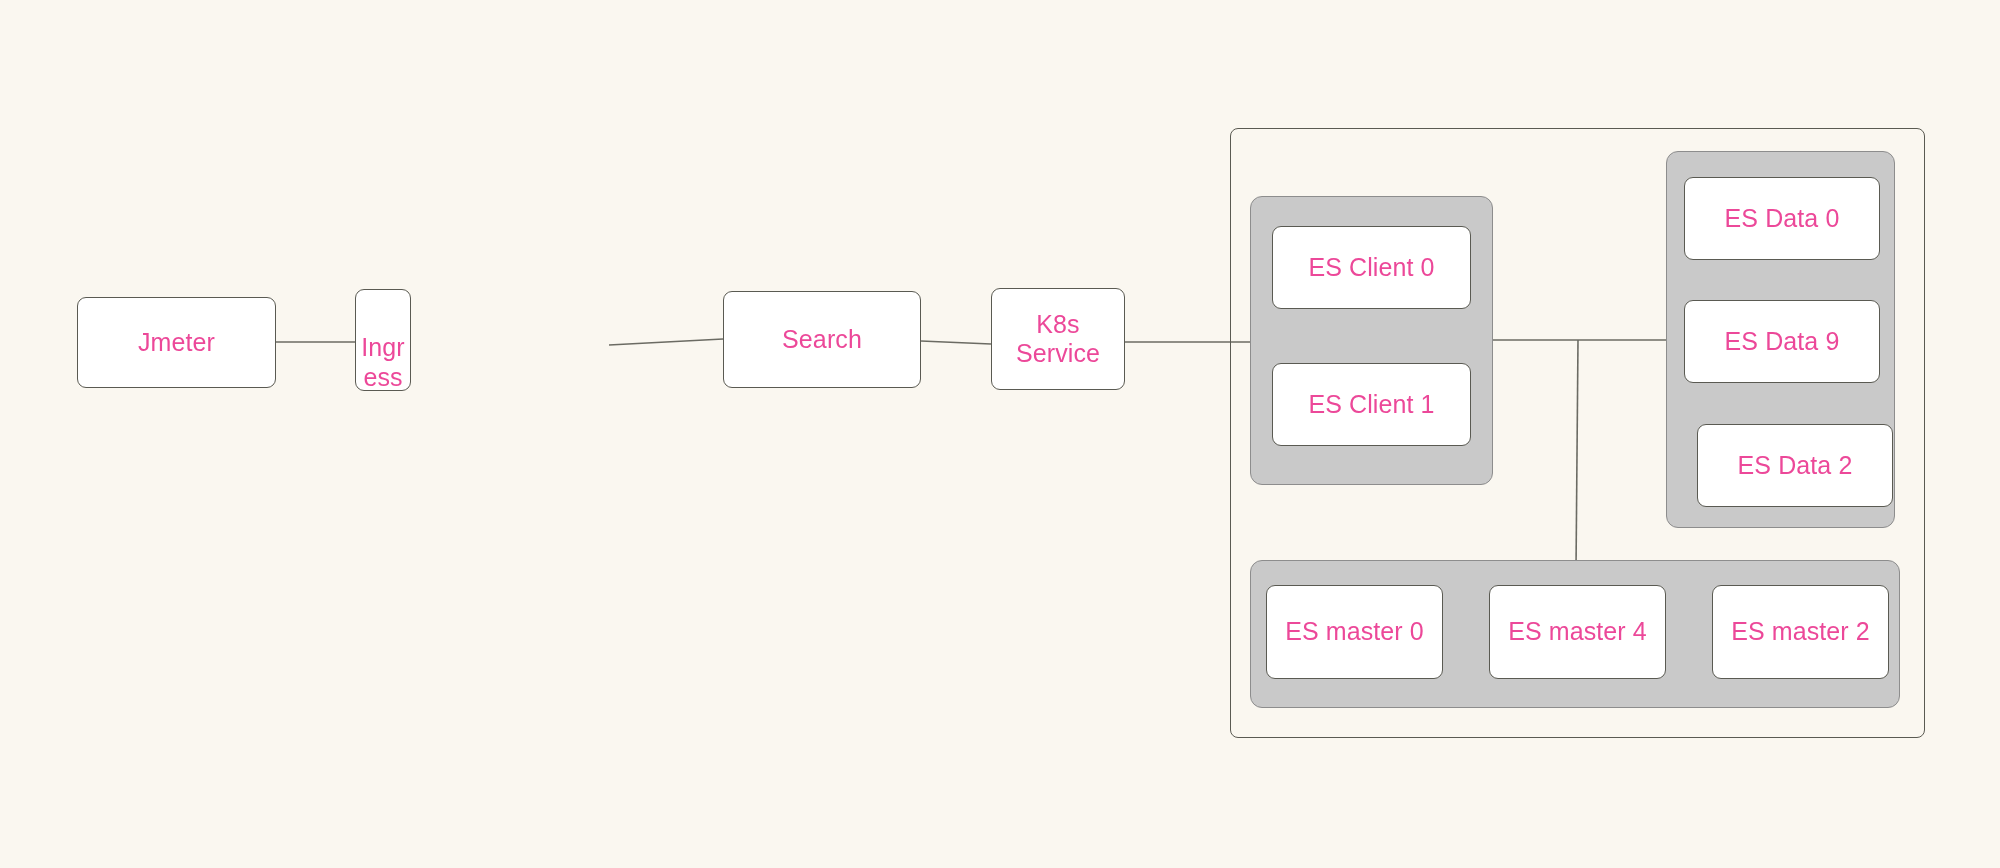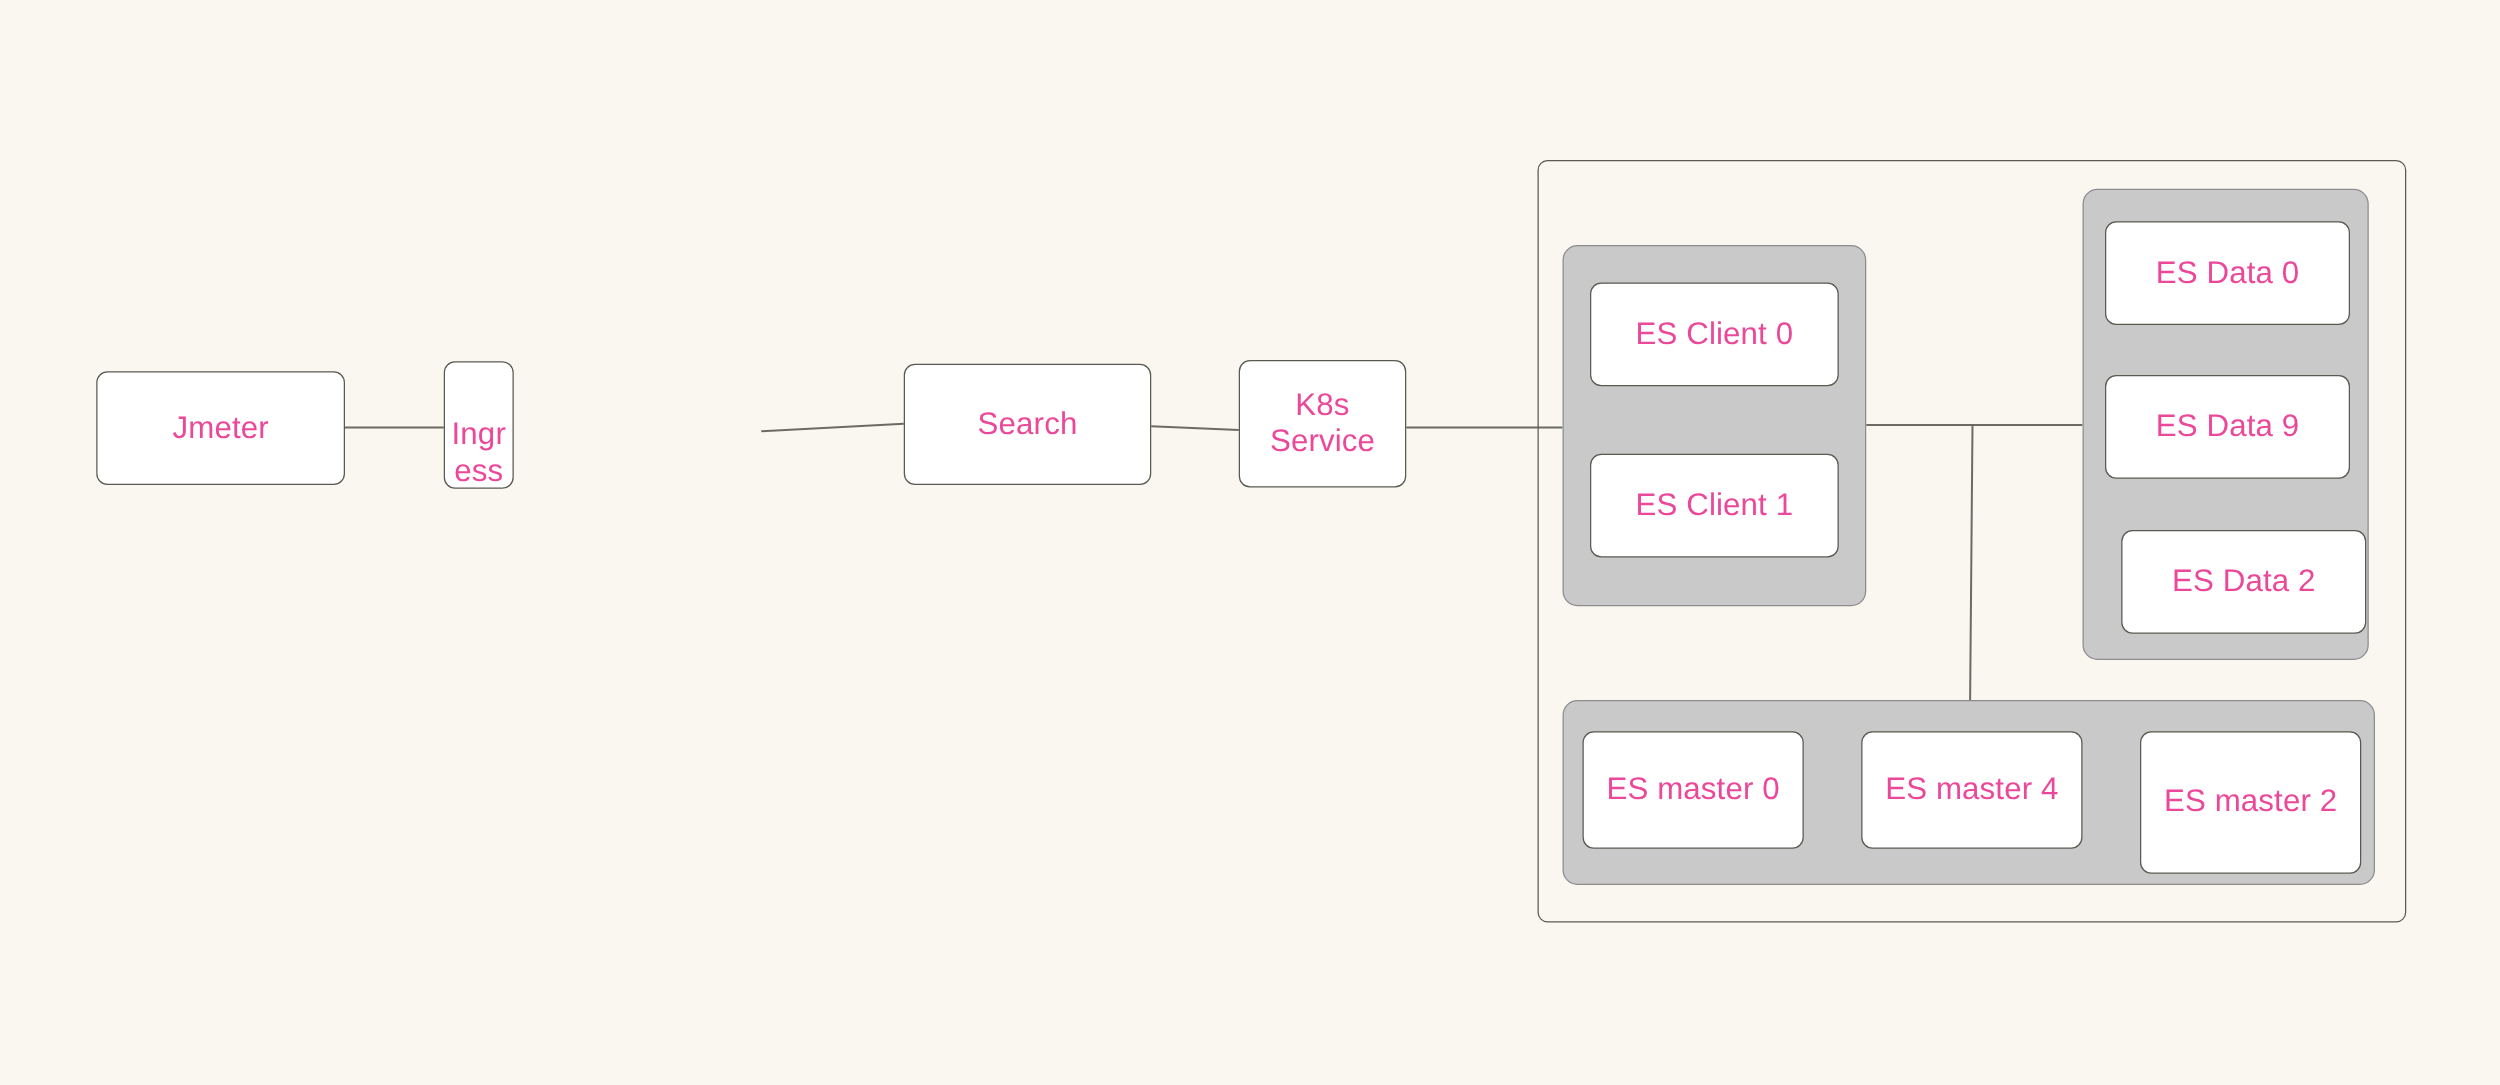--- a/index.html
+++ b/index.html
@@ -140,17 +140,17 @@
   </div>
 
   <div class="group" style="left:1250px; top:560px; width:650px; height:148px;">
   </div>
   <div class="node" style="left:1266px; top:585px; width:177px; height:94px;">
     <span class="node-label">ES master 0</span>
   </div>
   <div class="node" style="left:1489px; top:585px; width:177px; height:94px;">
     <span class="node-label">ES master 4</span>
   </div>
-  <div class="node" style="left:1712px; top:585px; width:177px; height:114px;">
+  <div class="node" style="left:1712px; top:585px; width:177px; height:94px;">
     <span class="node-label">ES master 2</span>
   </div>
 
 </div>
 
 </body></html>

